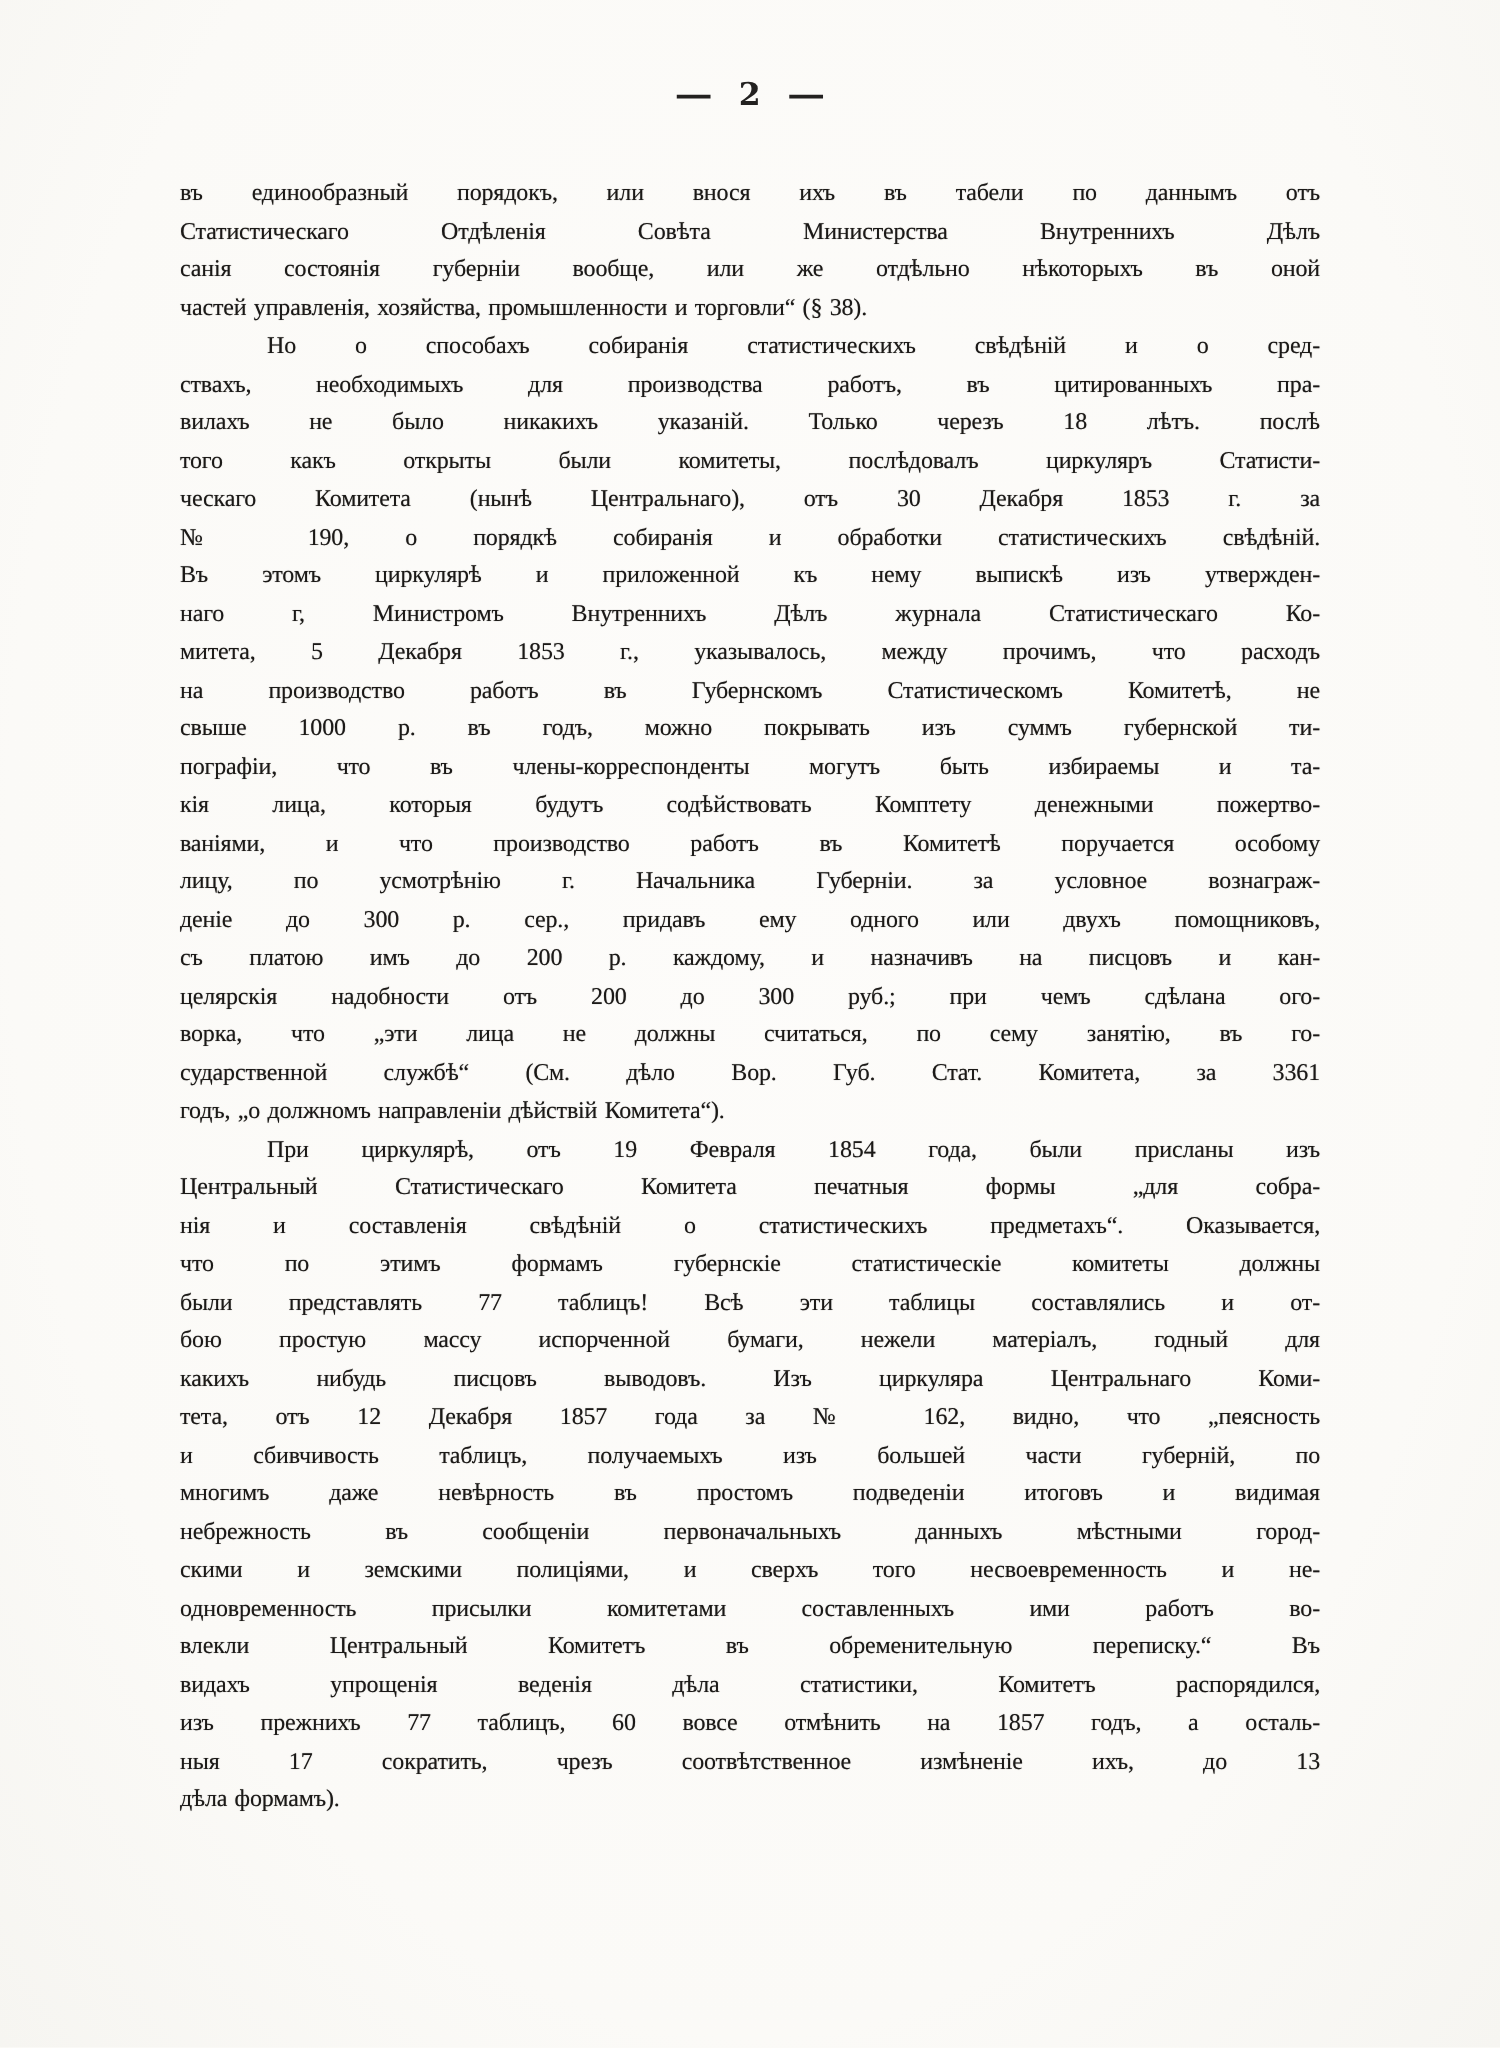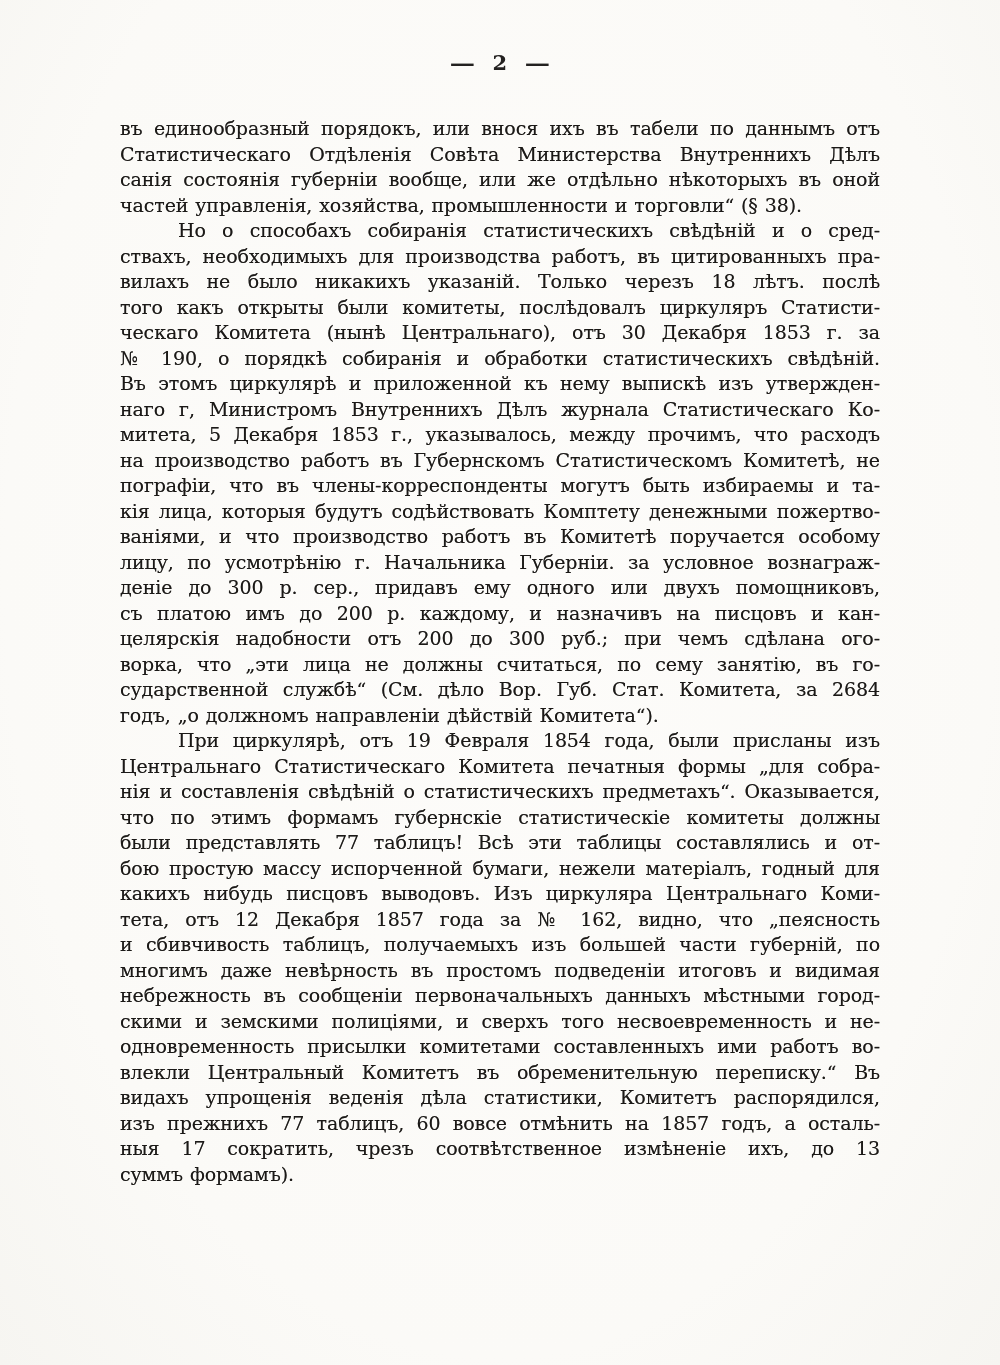--- a/index.html
+++ b/index.html
@@ -37,29 +37,30 @@
   }
   .page-header .dash { transform: scaleX(1.2); }
   .text-block {
     position: absolute;
     left: 120px;
     top: 116px;
     width: 760px;
   }
   .paragraph { margin: 0; }
   .line {
-    font-size: 19px;
+    font-size: 16px;
     line-height: 25.5px;
     letter-spacing: -0.1px;
     word-spacing: 1px;
     white-space: normal;
     text-align: justify;
     text-align-last: justify;
     color: var(--ink);
     text-shadow: 0 0 0.6px rgba(27, 25, 23, 0.55);
+    font-family: Liberation Serif, serif;
   }
   .line.indent { text-indent: 58px; }
   .line.last {
     text-align: right;
     text-align-last: left;
   }
 </style>
 </head>
 <body>
 
@@ -80,45 +81,46 @@
         <div class="line indent">Но о способахъ собиранія статистическихъ свѣдѣній и о сред-</div>
         <div class="line">ствахъ, необходимыхъ для производства работъ, въ цитированныхъ пра-</div>
         <div class="line">вилахъ не было никакихъ указаній. Только черезъ 18 лѣтъ. послѣ</div>
         <div class="line">того какъ открыты были комитеты, послѣдовалъ циркуляръ Статисти-</div>
         <div class="line">ческаго Комитета (нынѣ Центральнаго), отъ 30 Декабря 1853 г. за</div>
         <div class="line">№ 190, о порядкѣ собиранія и обработки статистическихъ свѣдѣній.</div>
         <div class="line">Въ этомъ циркулярѣ и приложенной къ нему выпискѣ изъ утвержден-</div>
         <div class="line">наго г, Министромъ Внутреннихъ Дѣлъ журнала Статистическаго Ко-</div>
         <div class="line">митета, 5 Декабря 1853 г., указывалось, между прочимъ, что расходъ</div>
         <div class="line">на производство работъ въ Губернскомъ Статистическомъ Комитетѣ, не</div>
+        <div class="line">свыше 1000 р. въ годъ, можно покрывать изъ суммъ губернской ти-</div>
         <div class="line">пографіи, что въ члены-корреспонденты могутъ быть избираемы и та-</div>
         <div class="line">кія лица, которыя будутъ содѣйствовать Комптету денежными пожертво-</div>
         <div class="line">ваніями, и что производство работъ въ Комитетѣ поручается особому</div>
         <div class="line">лицу, по усмотрѣнію г. Начальника Губерніи. за условное вознаграж-</div>
         <div class="line">деніе до 300 р. сер., придавъ ему одного или двухъ помощниковъ,</div>
         <div class="line">съ платою имъ до 200 р. каждому, и назначивъ на писцовъ и кан-</div>
         <div class="line">целярскія надобности отъ 200 до 300 руб.; при чемъ сдѣлана ого-</div>
         <div class="line">ворка, что „эти лица не должны считаться, по сему занятію, въ го-</div>
-        <div class="line">сударственной службѣ“ (См. дѣло Вор. Губ. Стат. Комитета, за 2684</div>
+        <div class="line">сударственной службѣ“ (См. дѣло Вор. Губ. Стат. Комитета, за 3361</div>
         <div class="line last">годъ, „о должномъ направленіи дѣйствій Комитета“).</div>
       </div>
       <div class="paragraph">
         <div class="line indent">При циркулярѣ, отъ 19 Февраля 1854 года, были присланы изъ</div>
-        <div class="line">Центральнаго Статистическаго Комитета печатныя формы „для собра-</div>
+        <div class="line">Центральный Статистическаго Комитета печатныя формы „для собра-</div>
         <div class="line">нія и составленія свѣдѣній о статистическихъ предметахъ“. Оказывается,</div>
         <div class="line">что по этимъ формамъ губернскіе статистическіе комитеты должны</div>
         <div class="line">были представлять 77 таблицъ! Всѣ эти таблицы составлялись и от-</div>
         <div class="line">бою простую массу испорченной бумаги, нежели матеріалъ, годный для</div>
         <div class="line">какихъ нибудь писцовъ выводовъ. Изъ циркуляра Центральнаго Коми-</div>
         <div class="line">тета, отъ 12 Декабря 1857 года за № 162, видно, что „пеясность</div>
         <div class="line">и сбивчивость таблицъ, получаемыхъ изъ большей части губерній, по</div>
         <div class="line">многимъ даже невѣрность въ простомъ подведеніи итоговъ и видимая</div>
         <div class="line">небрежность въ сообщеніи первоначальныхъ данныхъ мѣстными город-</div>
         <div class="line">скими и земскими полиціями, и сверхъ того несвоевременность и не-</div>
         <div class="line">одновременность присылки комитетами составленныхъ ими работъ во-</div>
         <div class="line">влекли Центральный Комитетъ въ обременительную переписку.“ Въ</div>
         <div class="line">видахъ упрощенія веденія дѣла статистики, Комитетъ распорядился,</div>
         <div class="line">изъ прежнихъ 77 таблицъ, 60 вовсе отмѣнить на 1857 годъ, а осталь-</div>
         <div class="line">ныя 17 сократить, чрезъ соотвѣтственное измѣненіе ихъ, до 13</div>
-        <div class="line last">суммъ формамъ).</div>
+        <div class="line last">дѣла формамъ).</div>
       </div>
     </div>
 </div>
 
 </body></html>

